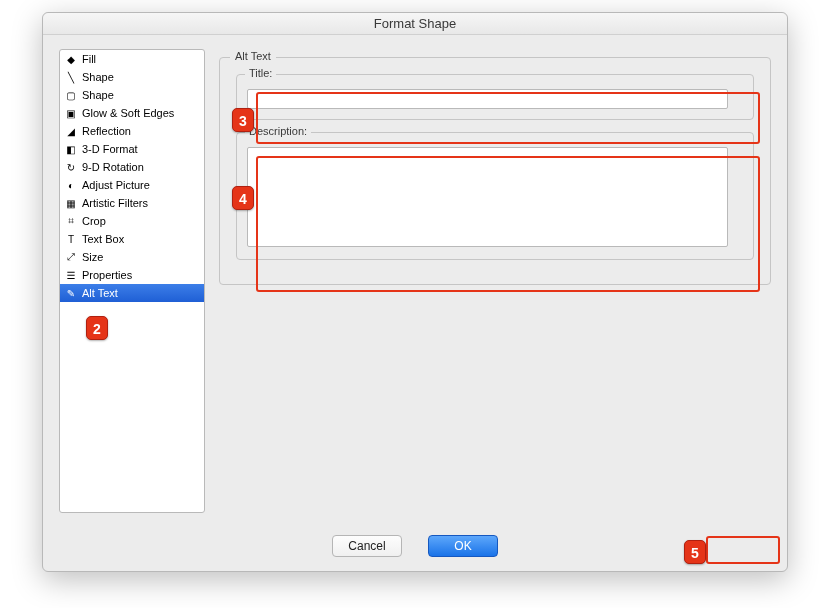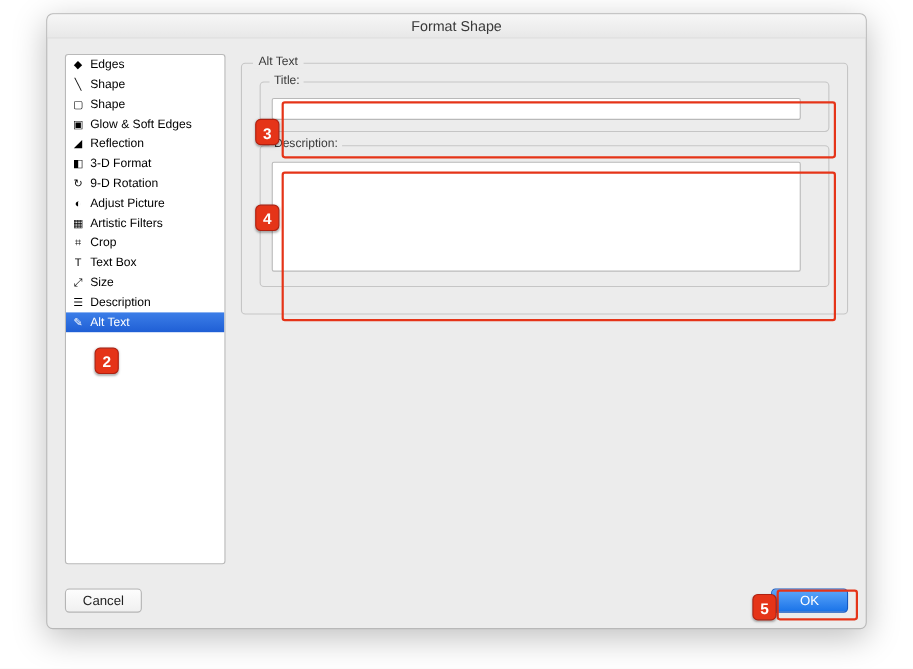--- a/index.html
+++ b/index.html
@@ -128,21 +128,21 @@
       resize: none;
     }
     .help-text {
       font-size: 11px;
       color: #1a1a1a;
       padding: 4px 2px 12px 2px;
       line-height: 1.35;
     }
     .button-row {
       display: flex;
-      justify-content: space-between;
+      justify-content: center;
       gap: 26px;
       padding: 10px 16px 14px 16px;
     }
     .btn {
       min-width: 70px;
       height: 22px;
       border-radius: 4px;
       font-size: 12px;
       text-align: center;
       line-height: 20px;
@@ -185,21 +185,21 @@
 <body>
 
 <div class="dialog">
   <div class="title-bar">Format Shape</div>
 
   <div class="content">
 
     <div class="sidebar">
       <div class="sidebar-item">
         <span class="side-icon">◆</span>
-        <span>Edges</span>
+        <span>Fill</span>
       </div>
       <div class="sidebar-item">
         <span class="side-icon">╲</span>
         <span>Shape</span>
       </div>
       <div class="sidebar-item">
         <span class="side-icon">▢</span>
         <span>Shape</span>
       </div>
       <div class="sidebar-item">
@@ -233,21 +233,21 @@
       <div class="sidebar-item">
         <span class="side-icon">T</span>
         <span>Text Box</span>
       </div>
       <div class="sidebar-item">
         <span class="side-icon">⤢</span>
         <span>Size</span>
       </div>
       <div class="sidebar-item">
         <span class="side-icon">☰</span>
-        <span>Description</span>
+        <span>Properties</span>
       </div>
       <div class="sidebar-item selected">
         <span class="side-icon">✎</span>
         <span>Alt Text</span>
       </div>
     </div>
 
     <div class="main">
       <div class="group-frame">
         <span class="group-title">Alt Text</span>

